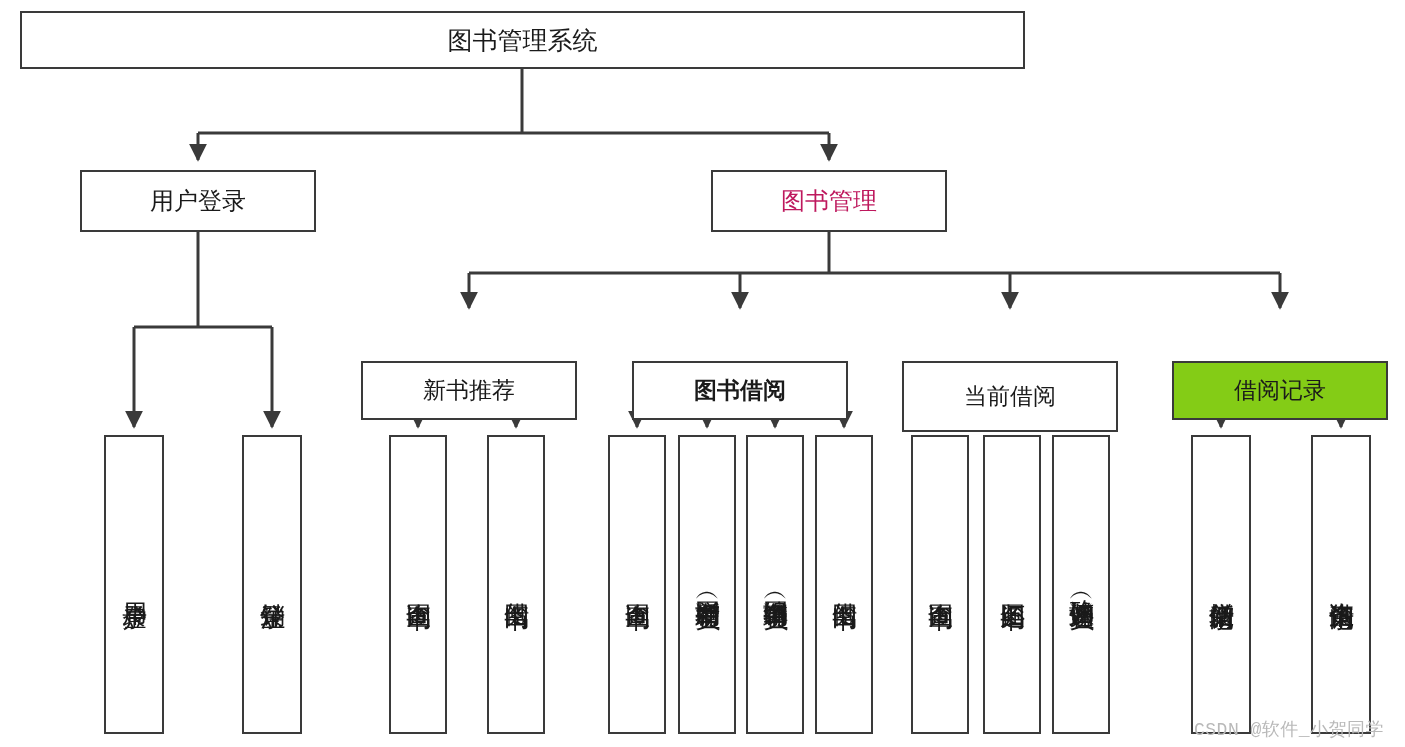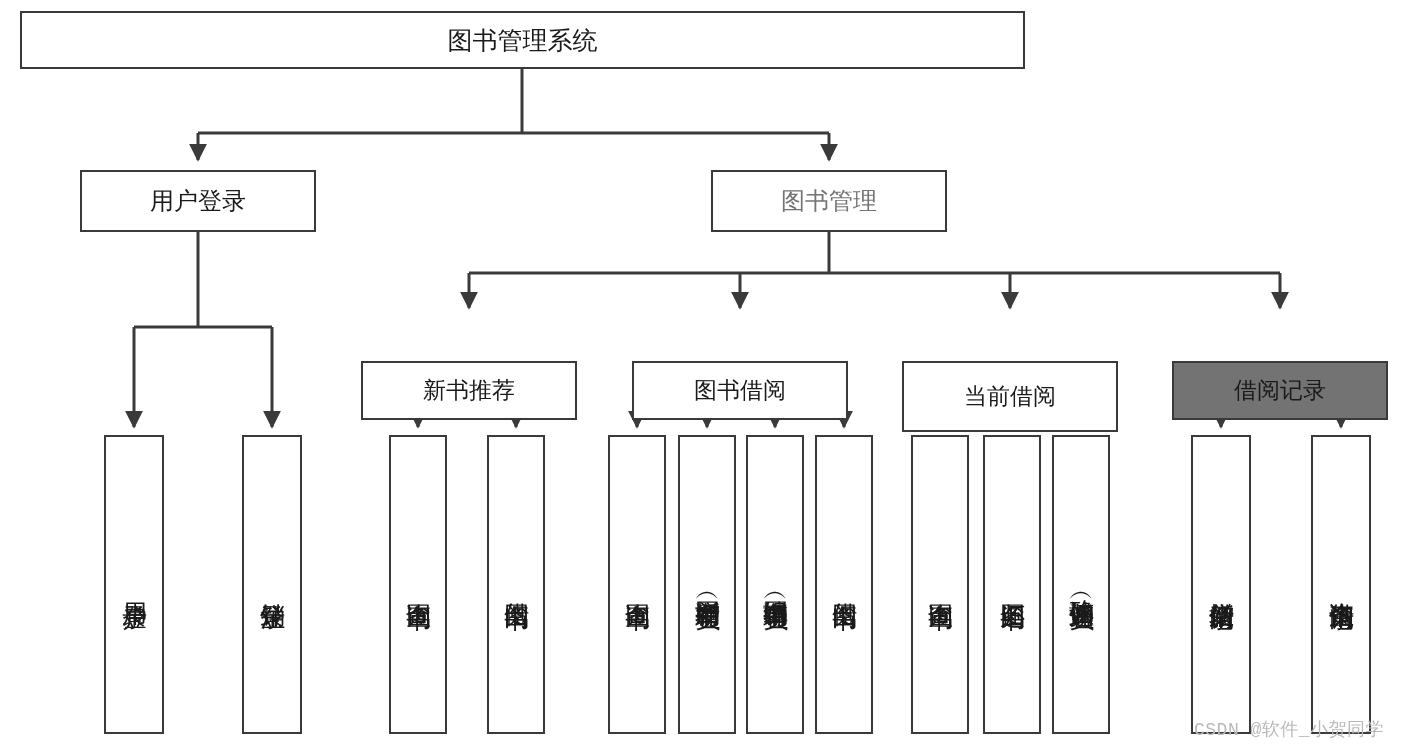--- a/index.html
+++ b/index.html
@@ -124,34 +124,34 @@
     </g>
   </svg>
 
   <div class="node root" id="n-root" style="left: 20px; top: 11px; width: 1005px; height: 58px; border-color: rgb(58, 58, 58); background: rgb(255, 255, 255); color: rgb(26, 26, 26);">
     <span>图书管理系统</span>
   </div>
 
   <div class="node lvl2" style="left: 80px; top: 170px; width: 236px; height: 62px; border-color: rgb(58, 58, 58); background: rgb(255, 255, 255); color: rgb(26, 26, 26);">
     <span>用户登录</span>
   </div>
-  <div class="node lvl2" style="left: 711px; top: 170px; width: 236px; height: 62px; border-color: rgb(58, 58, 58); background: rgb(255, 255, 255); color: #737373;">
+  <div class="node lvl2" style="left: 711px; top: 170px; width: 236px; height: 62px; border-color: rgb(58, 58, 58); background: rgb(255, 255, 255); color: #be185d;">
     <span>图书管理</span>
   </div>
 
   <div class="node lvl3" style="left: 361px; top: 316px; width: 216px; height: 59px; border-color: rgb(58, 58, 58); background: rgb(255, 255, 255); color: rgb(26, 26, 26);">
     <span>新书推荐</span>
   </div>
-  <div class="node lvl3" style="left: 632px; top: 316px; width: 216px; height: 59px; border-color: rgb(58, 58, 58); background: rgb(255, 255, 255); color: rgb(26, 26, 26);">
+  <div class="node lvl3" style="left: 632px; top: 316px; width: 216px; height: 59px; border-color: rgb(58, 58, 58); background: rgb(255, 255, 255); color: rgb(26, 26, 26); font-weight: bold;">
     <span>图书借阅</span>
   </div>
   <div class="node lvl3" style="left: 902px; top: 316px; width: 216px; height: 71px; border-color: rgb(58, 58, 58); background: rgb(255, 255, 255); color: rgb(26, 26, 26);">
     <span>当前借阅</span>
   </div>
-  <div class="node lvl3" style="left: 1172px; top: 316px; width: 216px; height: 59px; border-color: rgb(58, 58, 58); background: #737373; color: rgb(26, 26, 26);">
+  <div class="node lvl3" style="left: 1172px; top: 316px; width: 216px; height: 59px; border-color: rgb(58, 58, 58); background: #84cc16; color: rgb(26, 26, 26);">
     <span>借阅记录</span>
   </div>
 
   <div class="node leaf" style="left: 104px; top: 435px; width: 60px; height: 299px; border-color: rgb(58, 58, 58); background: rgb(255, 255, 255); color: rgb(26, 26, 26);">
     <span class="vtext">用户登录</span>
   </div>
   <div class="node leaf" style="left: 242px; top: 435px; width: 60px; height: 299px; border-color: rgb(58, 58, 58); background: rgb(255, 255, 255); color: rgb(26, 26, 26);">
     <span class="vtext">注销登录</span>
   </div>
   <div class="node leaf" style="left: 389px; top: 435px; width: 58px; height: 299px; border-color: rgb(58, 58, 58); background: rgb(255, 255, 255); color: rgb(26, 26, 26);">

